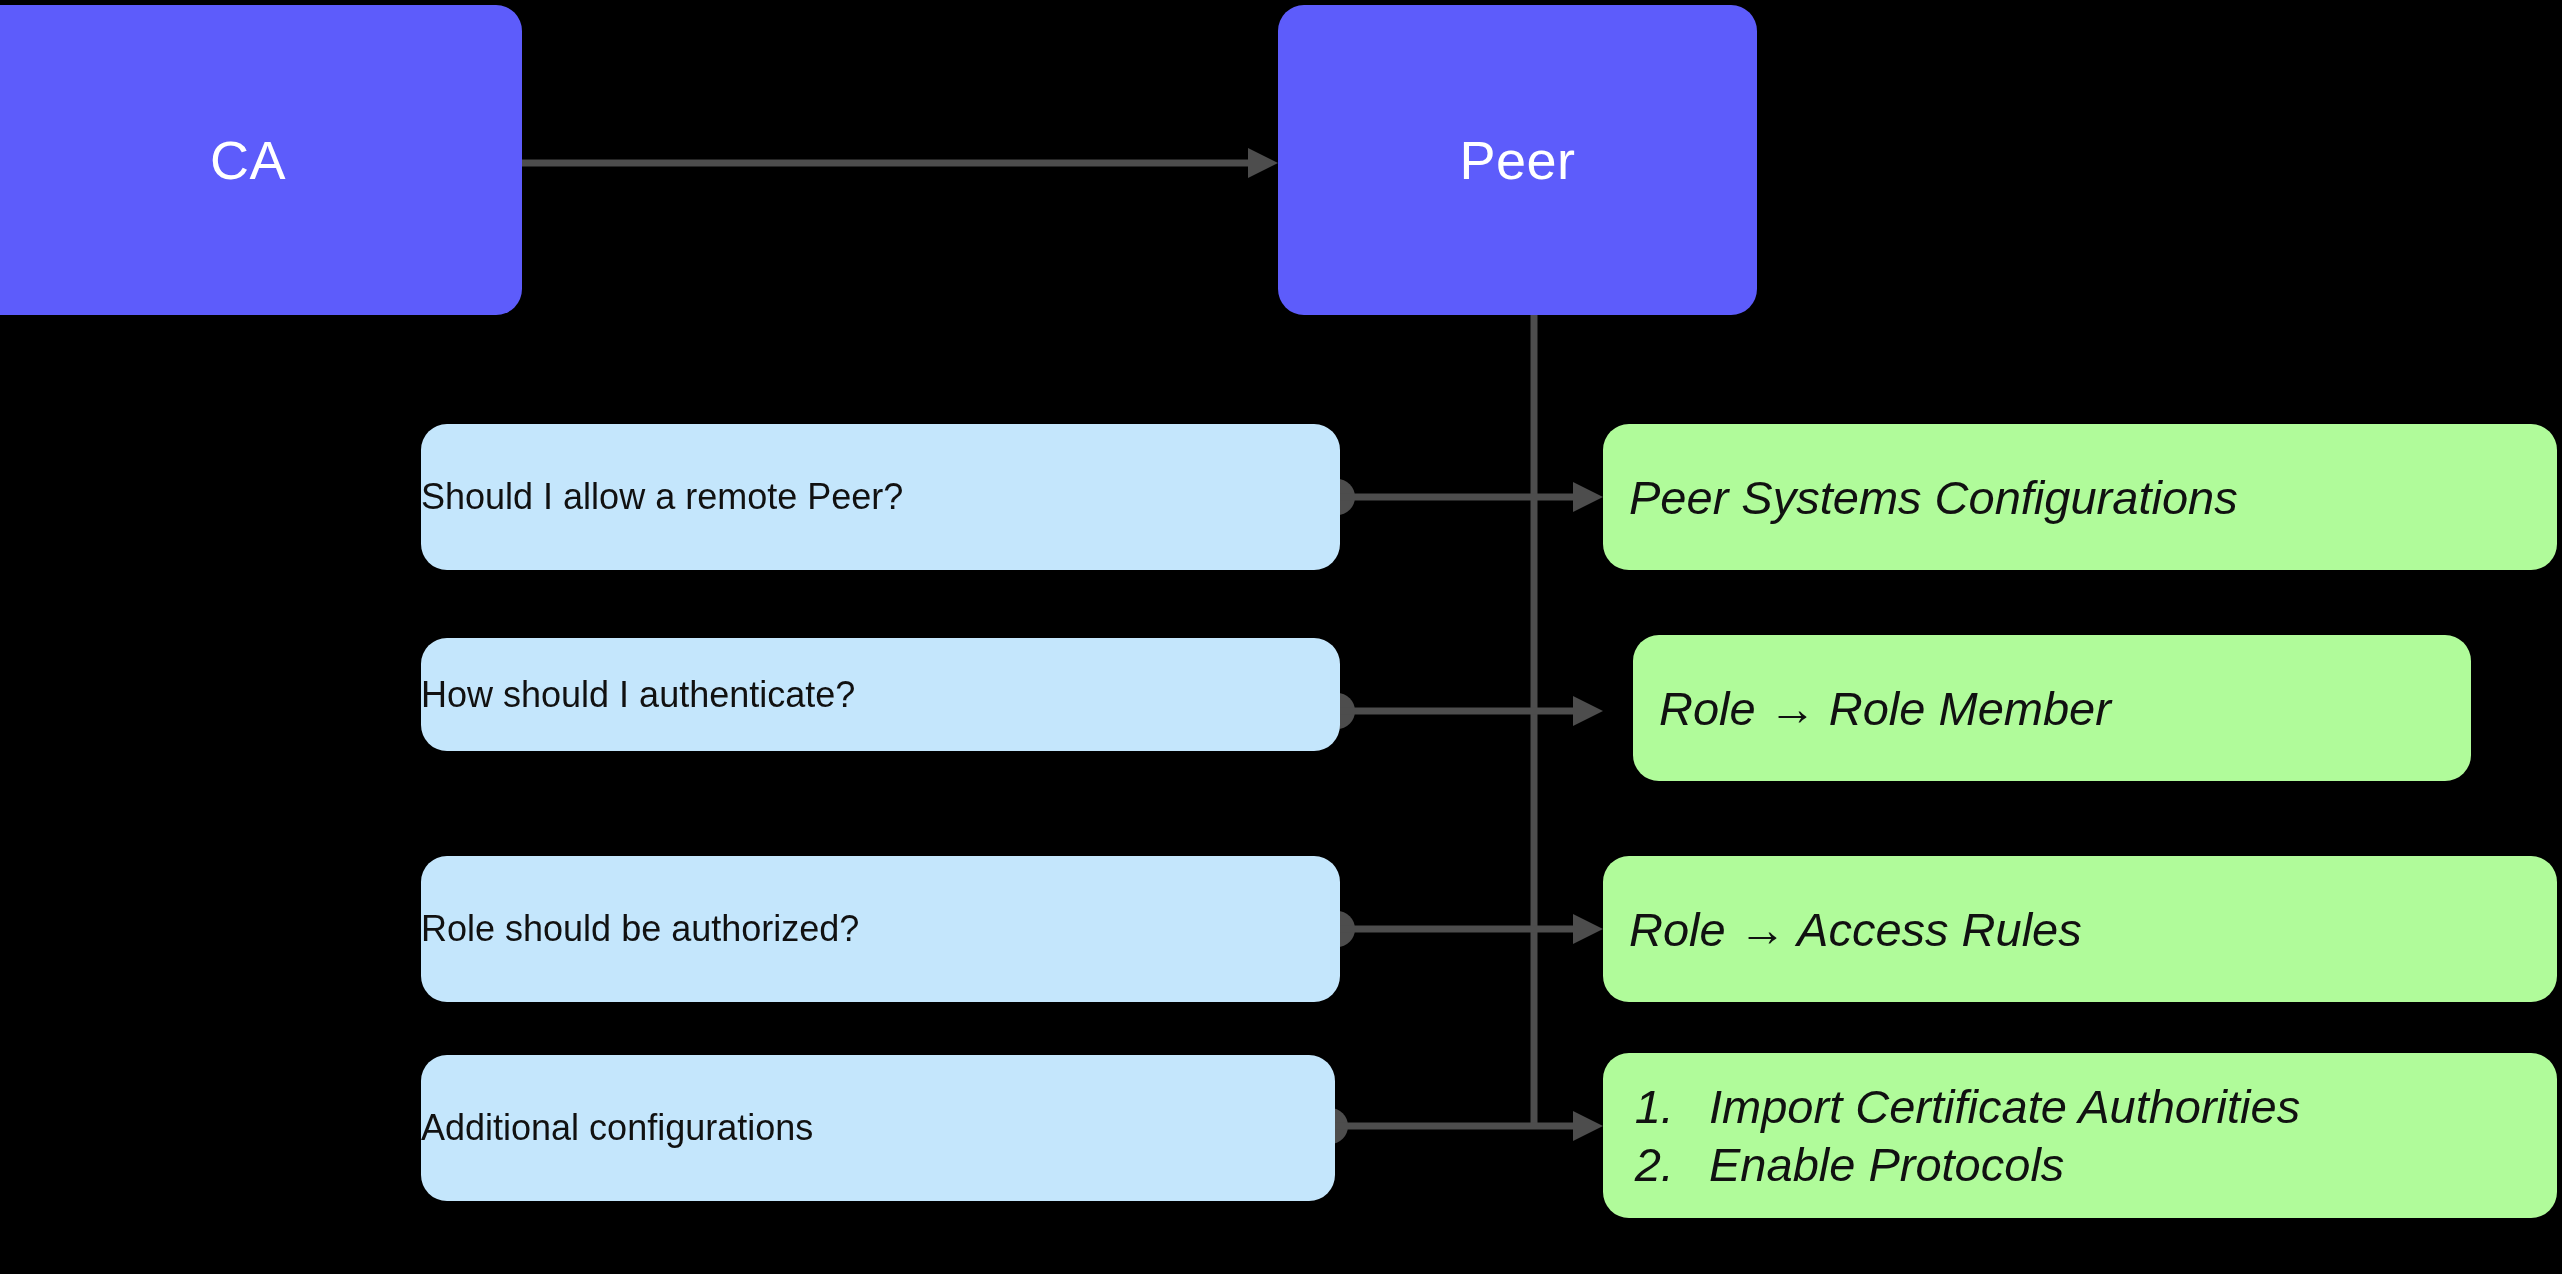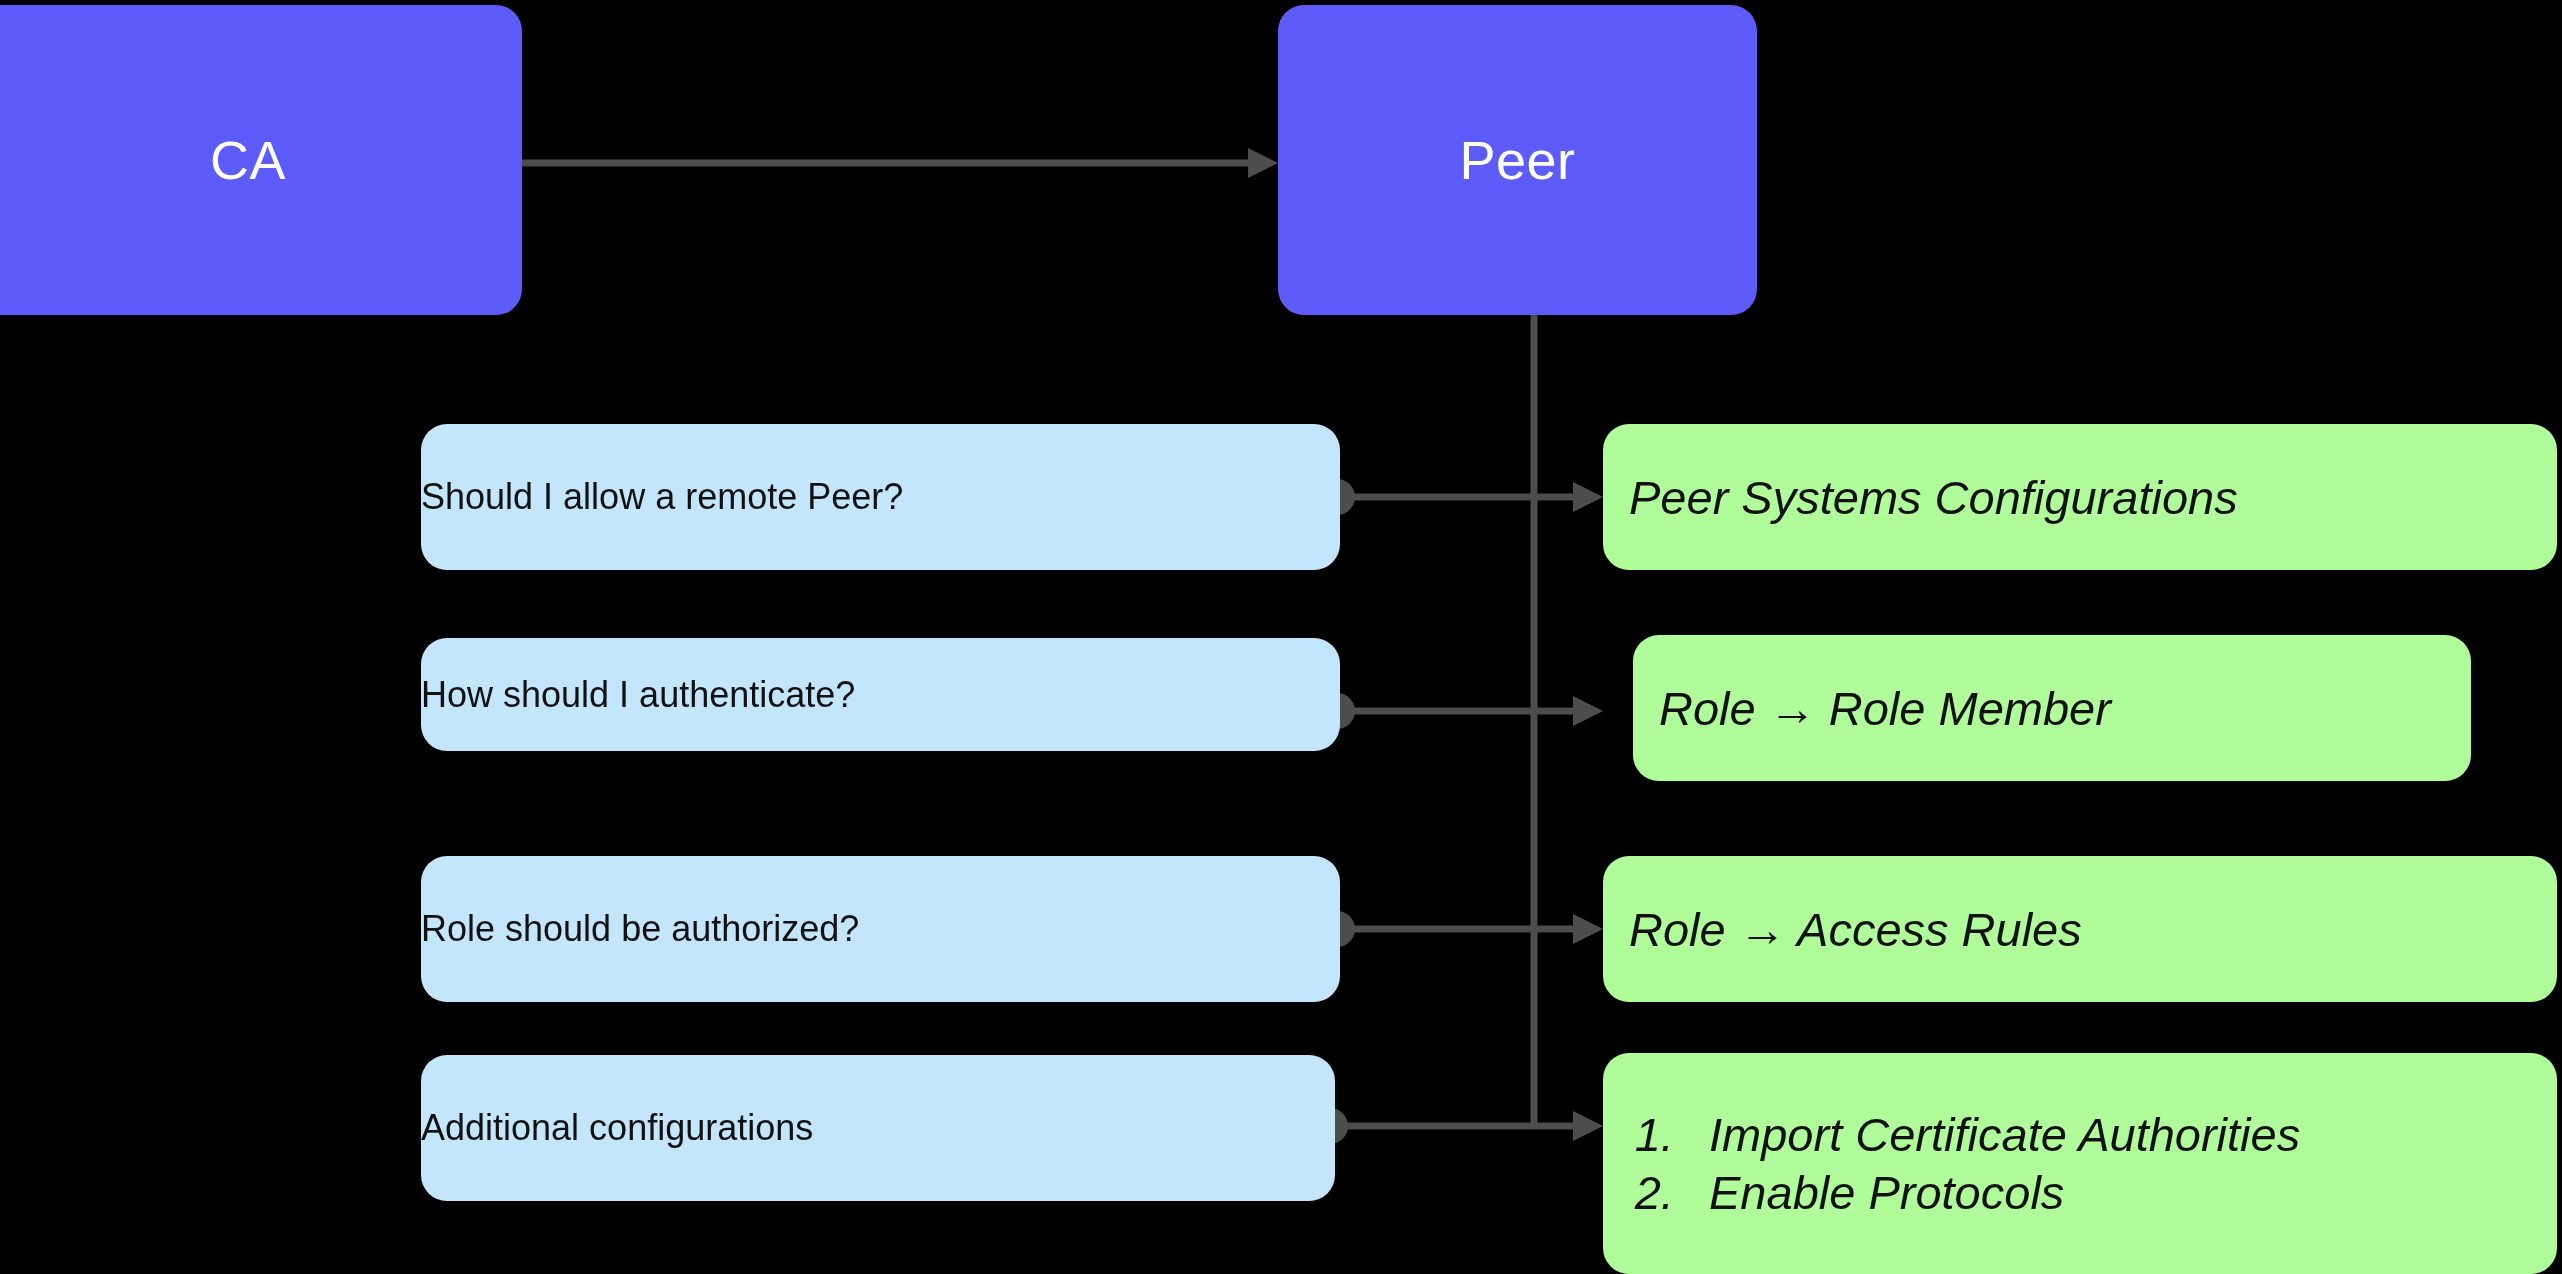--- a/index.html
+++ b/index.html
@@ -146,20 +146,20 @@
   </div>
 
   <div class="node node-green" style="left:1603px; top:635px; width:838px; height:146px;margin-left:30px;">
     <span>Role → Role Member</span>
   </div>
 
   <div class="node node-green" style="left:1603px; top:856px; width:954px; height:146px;">
     <span>Role → Access Rules</span>
   </div>
 
-  <div class="node node-green" style="left:1603px; top:1053px; width:954px; height:221px; border-bottom-left-radius:26px; border-bottom-right-radius:26px;">
+  <div class="node node-green" style="left:1603px; top:1053px; width:954px; height:165px; border-bottom-left-radius:26px; border-bottom-right-radius:26px;">
     <ol>
       <li>Import Certificate Authorities</li>
       <li>Enable Protocols</li>
     </ol>
   </div>
 
 </div>
 
 </body></html>

